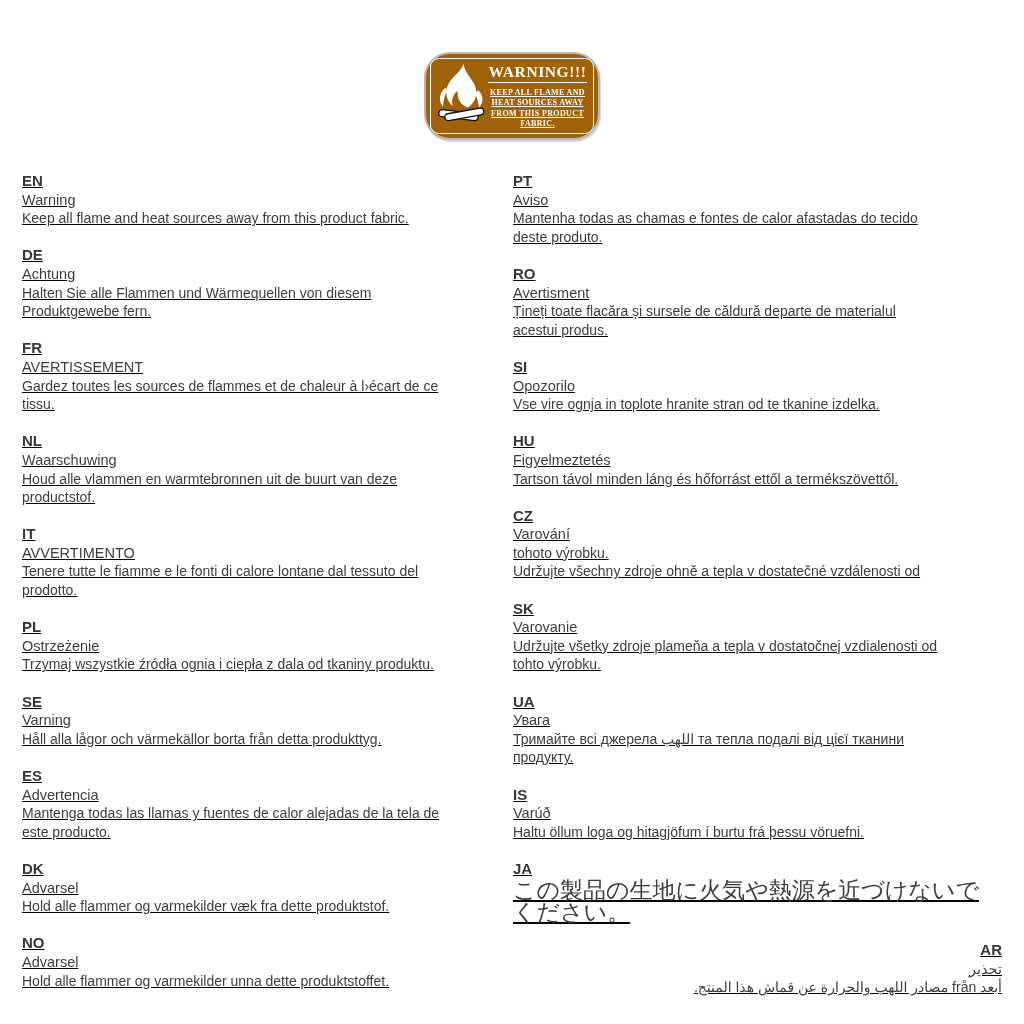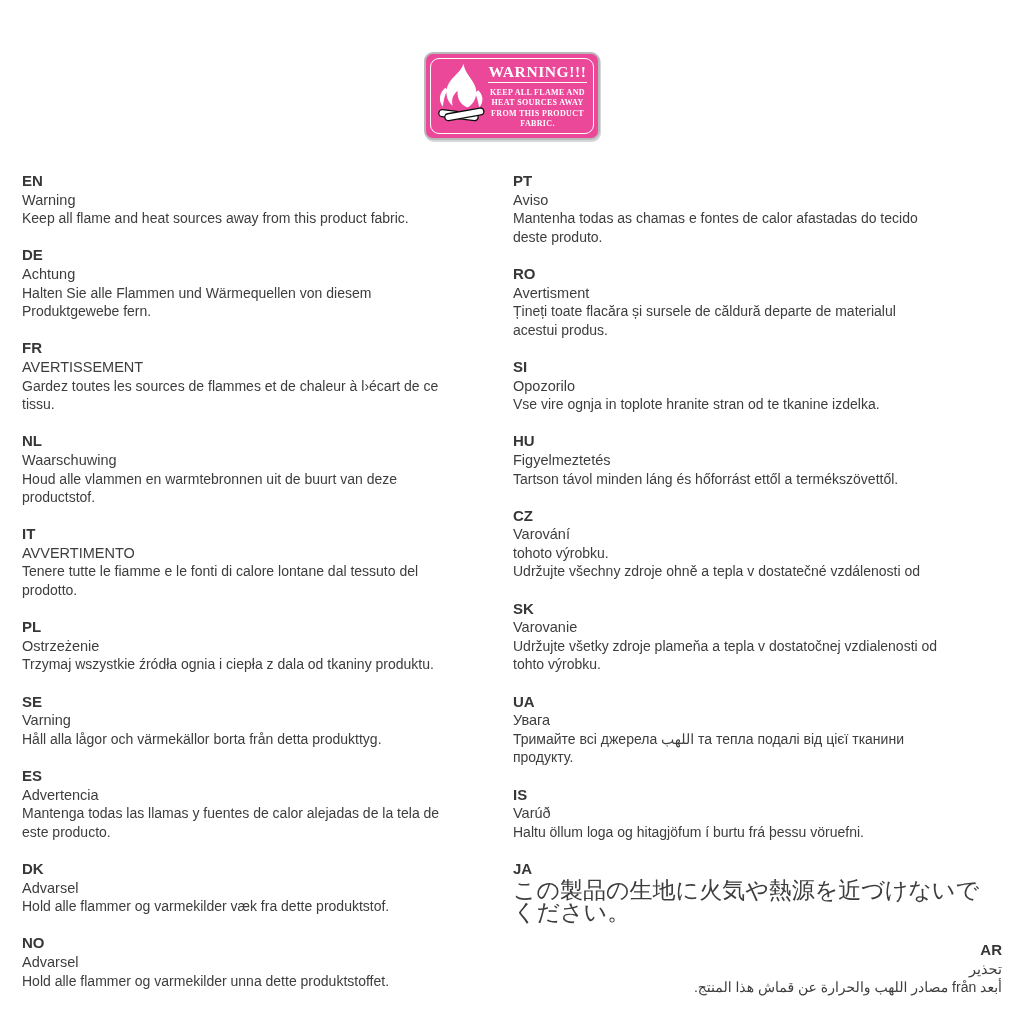--- a/index.html
+++ b/index.html
@@ -8,47 +8,47 @@
     font-family: "Liberation Sans", sans-serif;
     overflow: hidden;
   }
   .page { position: relative; width: 1024px; height: 1024px; background: #fff; }
 
   
   .badge {
     box-sizing: border-box;
     width: 176px; height: 88px;
     margin: 52px auto 0 auto;
-    background: #ec4899;
+    background: #a16207;
     border: 2px solid #b9b9b9;
-    border-radius: 9px;
+    border-radius: 26px;
     padding: 4px;
     box-shadow: 1px 2px 0 #d7d7d7;
   }
   .badge-inner {
     box-sizing: border-box;
     width: 100%; height: 100%;
     border: 1.5px solid #ffffff;
     border-radius: 9px;
     display: flex; align-items: center;
     padding: 2px 5px 2px 4px;
   }
   .badge-fire { flex: 0 0 52px; display: flex; align-items: center; justify-content: center; }
   .badge-text { flex: 1; text-align: center; color: #fff; font-family: "Liberation Serif", serif; }
   .badge-title {
     display: inline-block;
     font-weight: bold; font-size: 15.5px; letter-spacing: 0.6px;
     border-bottom: 1.5px solid #ffffff;
     padding-bottom: 1px; margin-bottom: 5px;
     white-space: nowrap;
   }
-  .badge-line { font-size: 8px; font-weight: bold; letter-spacing: 0.35px; line-height: 10.5px; white-space: nowrap; }
+  .badge-line { font-size: 8px; font-weight: bold; letter-spacing: 0.35px; line-height: 10.5px; white-space: nowrap; text-decoration: underline; }
 
   
-  .columns { display: flex; padding: 0 22px; margin-top: 32px; }
+  .columns { display: flex; padding: 0 22px; margin-top: 32px; text-decoration: underline; }
   .col-left  { width: 470px; margin-right: 21px; }
   .col-right { width: 489px; }
   .lang-block { margin-bottom: 18.6px; color: #3d3d3d; }
   .lang-code  { font-weight: bold; font-size: 15px; line-height: 18.6px; color: #373737; }
   .lang-title { font-size: 14.5px; line-height: 18.6px; }
   .lang-line  { font-size: 14px; line-height: 18.6px; }
   .lang-block.rtl { direction: rtl; text-align: right; }
   .lang-block.large-body .lang-title { font-size: 16.5px; line-height: 20px; }
   .lang-block.large-body .lang-line  { font-size: 23px;  line-height: 22px; }
 </style>

